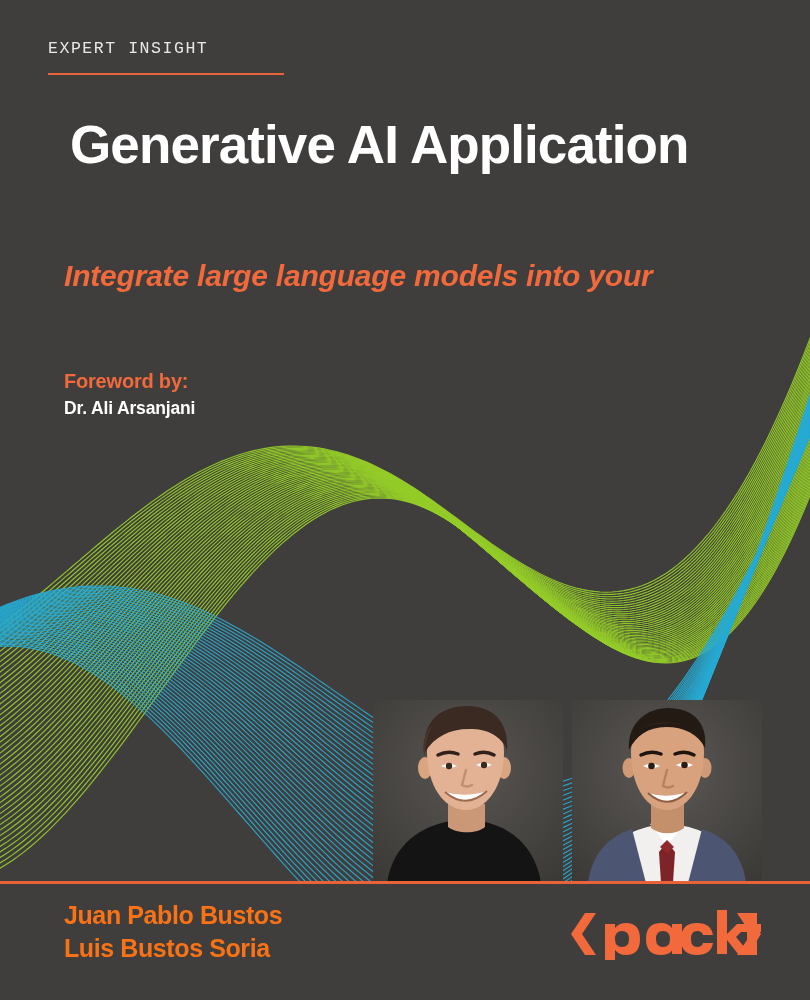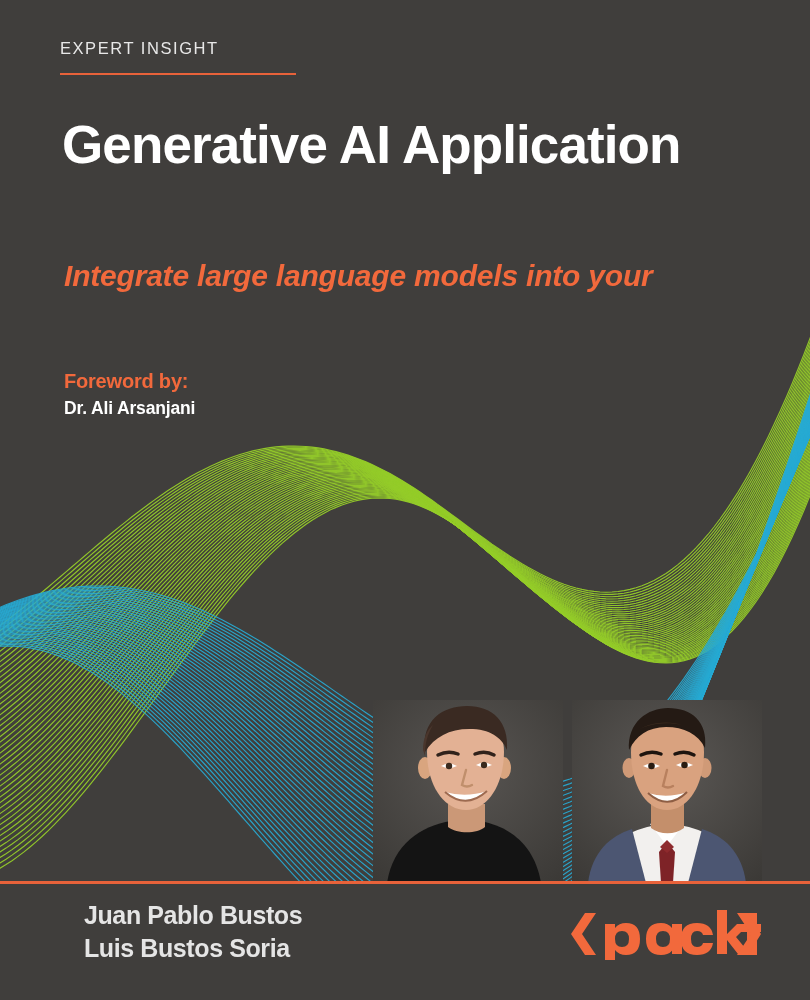--- a/index.html
+++ b/index.html
@@ -13,23 +13,24 @@
     height: 1000px;
     background: #403E3C;
     overflow: hidden;
     font-family: "Liberation Sans", sans-serif;
     -webkit-font-smoothing: antialiased;
   }
 
   
   .banner {
     position: absolute;
-    left: 60px;
+    left: 48px;
     top: 40px;
     width: 236px;
+    font-family: Liberation Mono, monospace;
   }
   .banner-label {
     color: #e8e8e8;
     font-size: 16.5px;
     letter-spacing: 1.55px;
     font-weight: 400;
     line-height: 1;
     white-space: nowrap;
   }
   .banner-rule {
@@ -46,21 +47,21 @@
     position: absolute;
     left: 62px;
     top: 114px;
     width: 700px;
     color: #ffffff;
     font-size: 53px;
     font-weight: 700;
     line-height: 1.16;
     letter-spacing: -0.9px;
   }
-  .title-line { display: block; white-space: nowrap; }
+  .title-line { display: block; white-space: nowrap; margin-left: 8px; }
 
   
   .subtitle {
     position: absolute;
     left: 64px;
     top: 256px;
     width: 620px;
     color: #F2693C;
     font-size: 30px;
     font-weight: 700;
@@ -134,26 +135,25 @@
     background: #E8623A;
   }
   .authors {
     position: absolute;
     left: 64px;
     top: 899px;
     width: 420px;
   }
   .author-name {
     display: block;
-    color: #e5e5e5;
+    color: #f97316;
     font-size: 25px;
     font-weight: 700;
     line-height: 1.32;
     letter-spacing: -0.4px;
-    margin-left: 20px;
   }
   .logo {
     position: absolute;
     left: 571px;
     top: 908px;
     width: 190px;
     height: 52px;
   }
 </style>
 </head>

